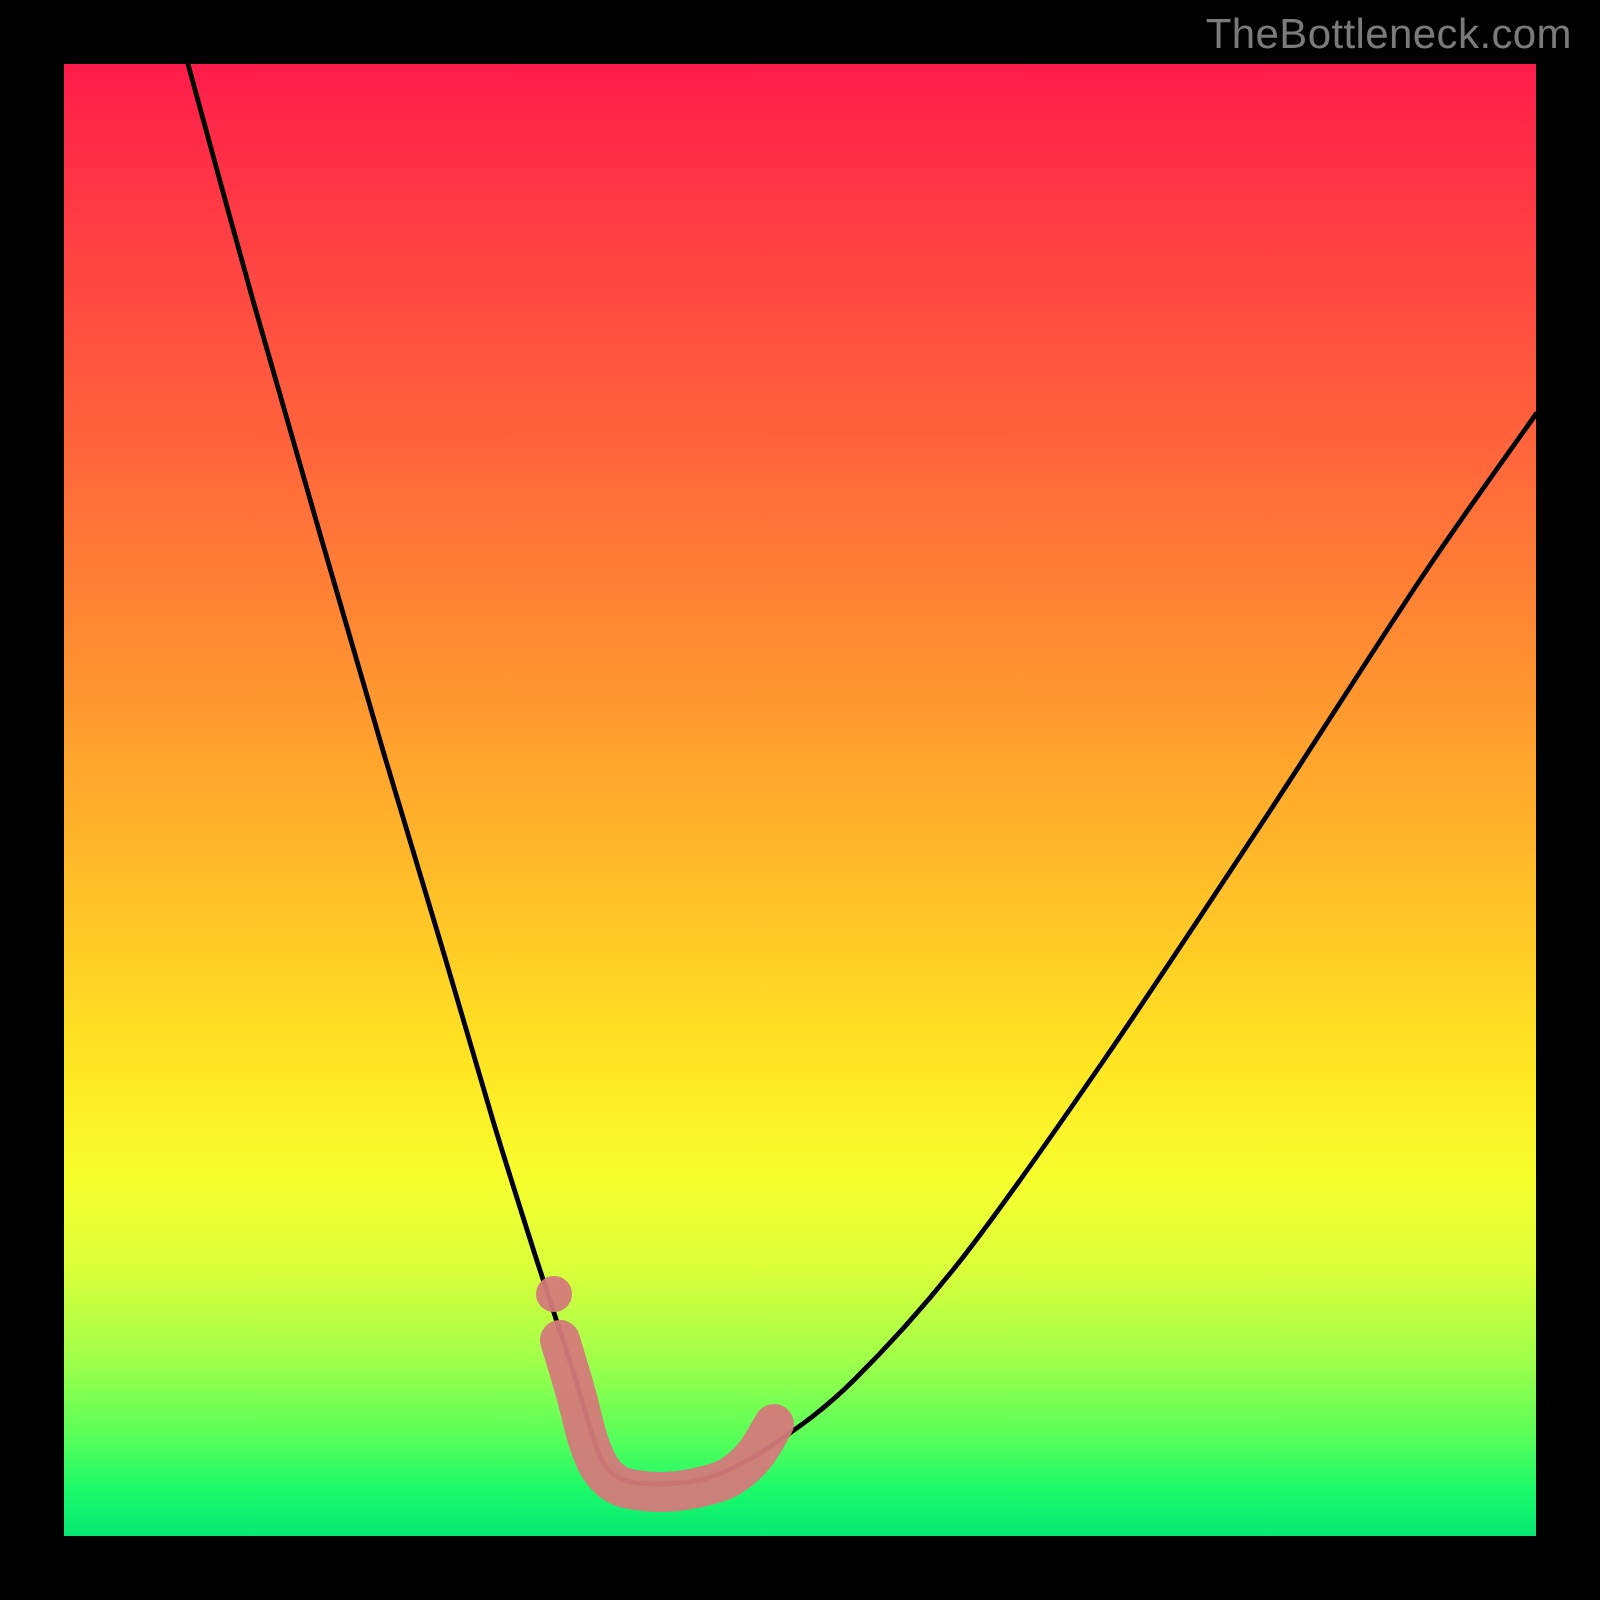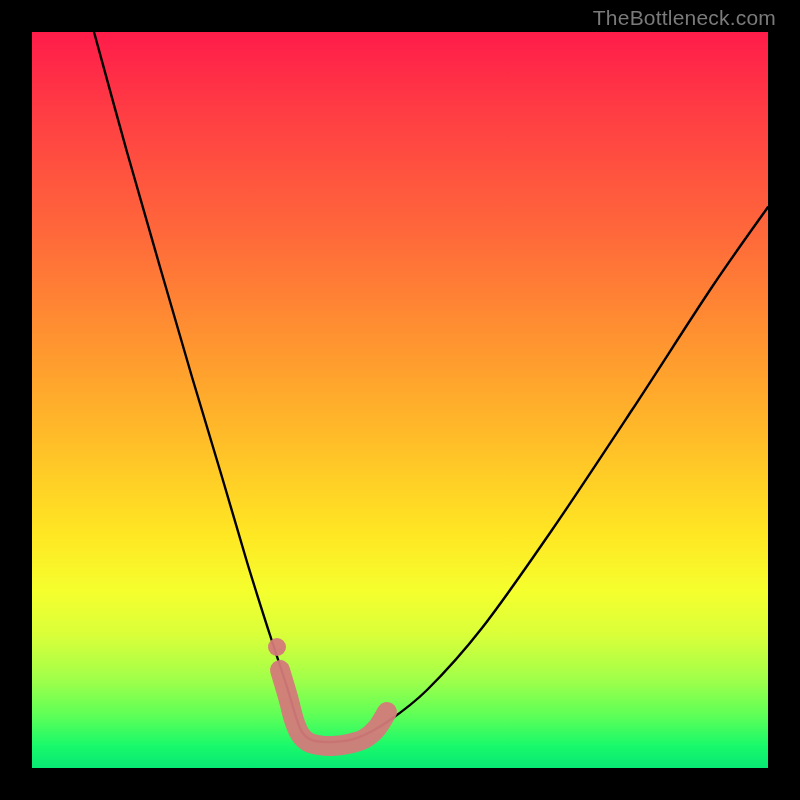--- a/index.html
+++ b/index.html
@@ -38,21 +38,21 @@
       #d9ff3a 82%,
       #a0ff4a 88%,
       #5cff58 93%,
       #19f96b 97%,
       #07e874 100%
     );
   }
   .watermark {
     position: absolute;
     top: 6px;
-    right: 24px;
+    right: 14px;
     color: #7a7a7a;
     font-size: 21px;
     font-weight: 500;
     letter-spacing: 0.2px;
     user-select: none;
   }
   svg.curve {
     position: absolute;
     left: 0;
     top: 0;

